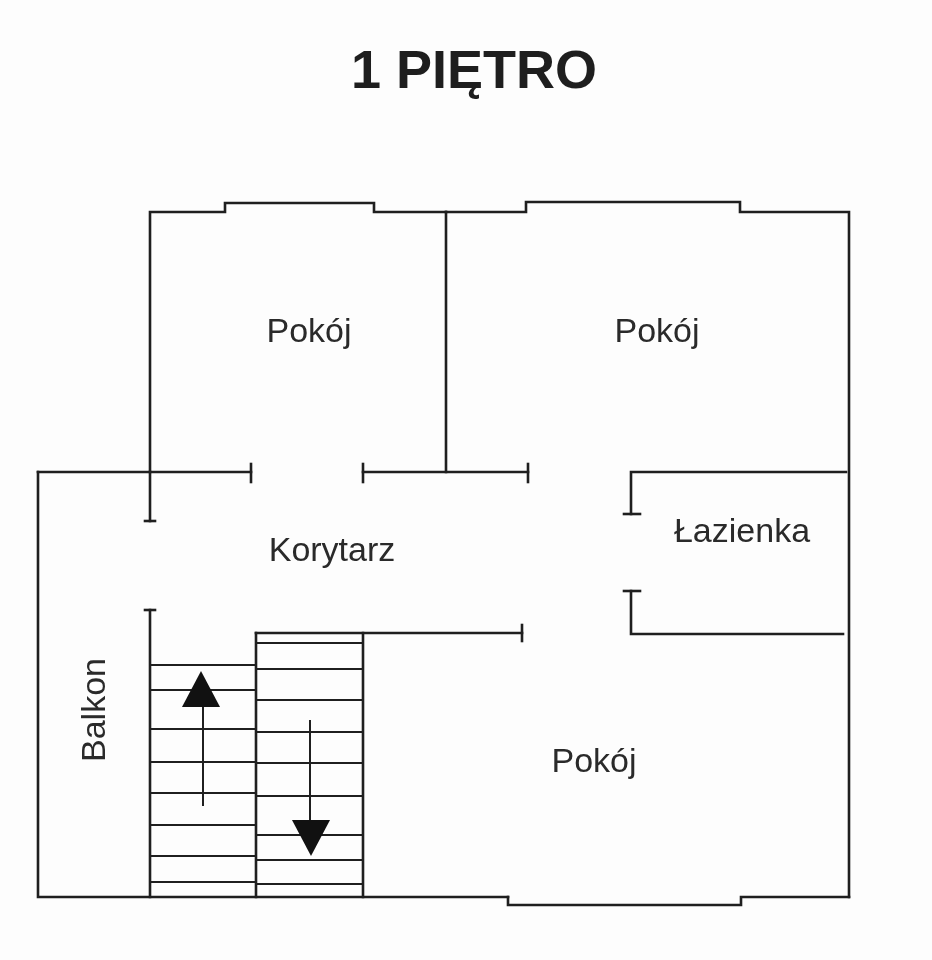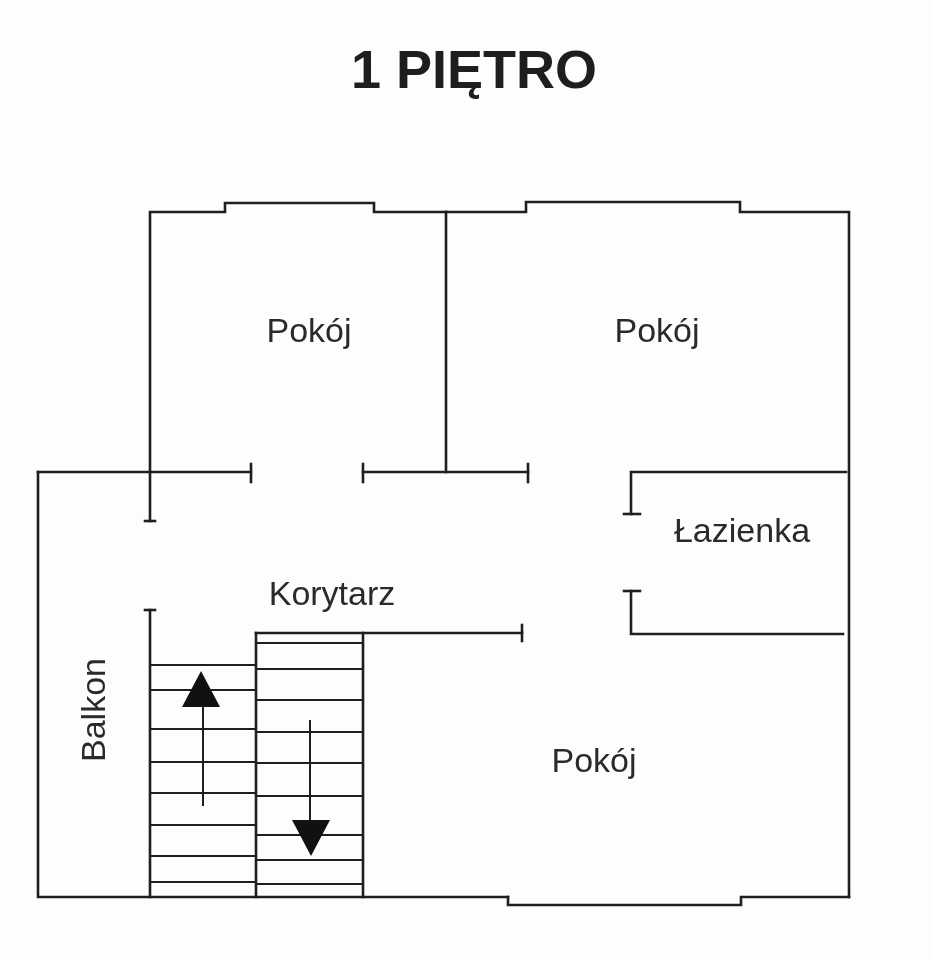--- a/index.html
+++ b/index.html
@@ -117,16 +117,16 @@
   </g>
 
   <g>
     <line class="thin" x1="310" y1="720" x2="310" y2="822"></line>
     <polygon class="arrowhead" points="292,820 330,820 311,856"></polygon>
   </g>
 </svg>
 
 <div class="label" style="left:309px; top:330px;">Pokój</div>
 <div class="label" style="left:657px; top:330px;">Pokój</div>
-<div class="label" style="left:332px; top:549px;margin-top:44px;">Korytarz</div>
+<div class="label" style="left:332px; top:549px;">Korytarz</div>
 <div class="label" style="left:742px; top:530px;">Łazienka</div>
 <div class="label rot" style="left:93px; top:710px;">Balkon</div>
 <div class="label" style="left:594px; top:760px;">Pokój</div>
 
 </body></html>

